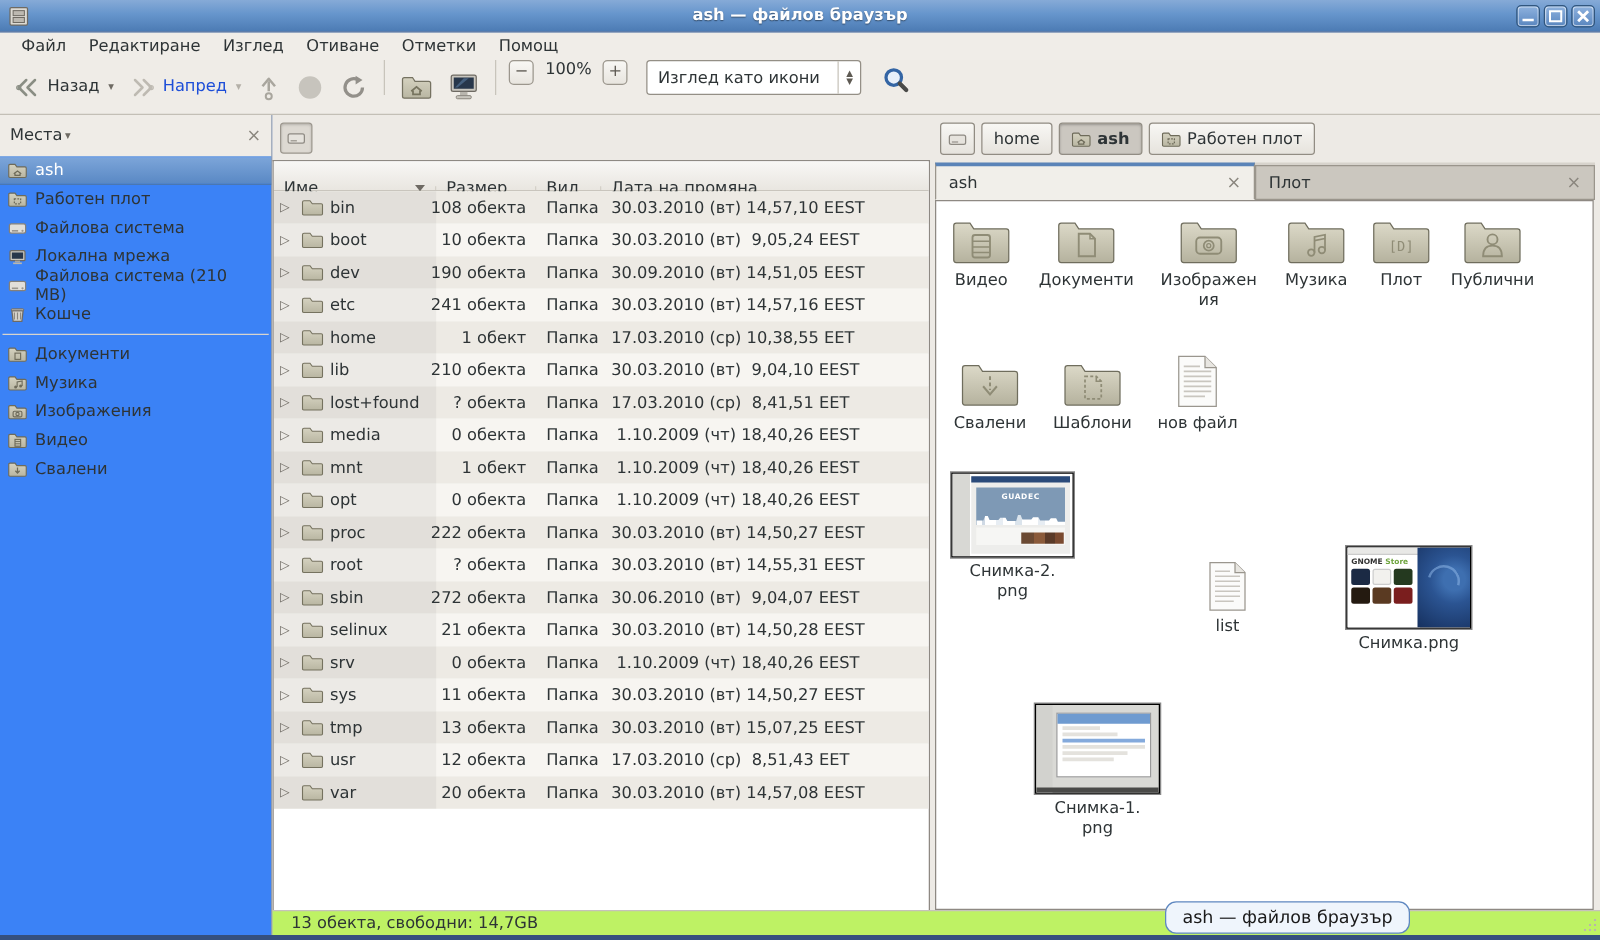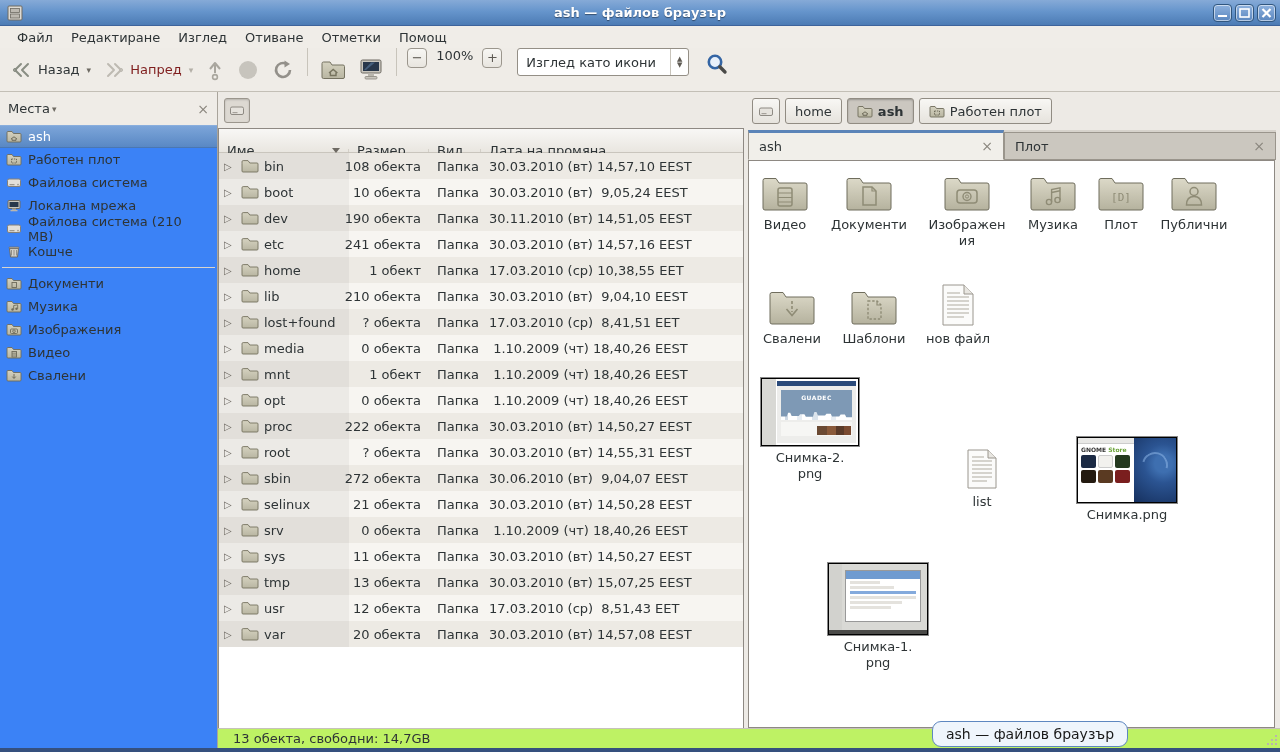--- a/index.html
+++ b/index.html
@@ -31,21 +31,21 @@
   
   .menubar { height: 22px; display: flex; align-items: center; padding-left: 8px; background: #F0EDE8; }
   .menu-item { padding: 2px 9px; }
   
   .toolbar {
     height: 44px; display: flex; gap: 2px; padding: 0 6px;
     background: #EFECE7; border-bottom: 1px solid #C3BFB6;
   }
   .tb-btn { display: flex; align-items: center; gap: 5px; padding: 6px 5px; border-radius: 3px; }
   .tb-label { font-size: 13px; }
-  .disabled .tb-label { color: #7f1d1d; }
+  .disabled .tb-label { color: #1d4ed8; }
   .caret { font-size: 9px; color: #6E6A63; margin-left: 2px; }
   .caret.dim { color: #B4B0A8; }
   .tb-sep { width: 1px; height: 28px; background: #C8C4BB; margin: 0 5px; }
   .zoom-btn {
     width: 20px; height: 20px; border: 1px solid #9B968D; border-radius: 4px;
     background: linear-gradient(#F8F7F4,#E8E5DF); text-align: center; line-height: 17px;
     color: #5E5A53; font-size: 13px; margin: 0 3px;
   }
   .zoom-level { padding: 0 4px; }
   .combo {
@@ -481,21 +481,21 @@
                     <span class="expander">▷</span>
                     <span>
                       <svg width="18" height="14">
                         <path d="M1 4.5 V2.8 Q1 1.6 2.2 1.6 H7 L8.8 4 H16 Q17 4 17 5 V12 Q17 13 16 13 H2 Q1 13 1 12 Z" fill="url(#fgrad-s)" stroke="#75725F" stroke-width="0.9"></path>
                       </svg>
                     </span>
                     <span>dev</span>
                   </span>
                   <span class="tcell col-size">190 обекта</span>
                   <span class="tcell col-type">Папка</span>
-                  <span class="tcell col-date">30.11.2010 (вт) 14,51,05 EEST</span>
+                  <span class="tcell col-date">30.09.2010 (вт) 14,51,05 EEST</span>
                 </div>
 
                 <div class="trow">
                   <span class="tcell col-name">
                     <span class="expander">▷</span>
                     <span>
                       <svg width="18" height="14">
                         <path d="M1 4.5 V2.8 Q1 1.6 2.2 1.6 H7 L8.8 4 H16 Q17 4 17 5 V12 Q17 13 16 13 H2 Q1 13 1 12 Z" fill="url(#fgrad-s)" stroke="#75725F" stroke-width="0.9"></path>
                       </svg>
                     </span>

